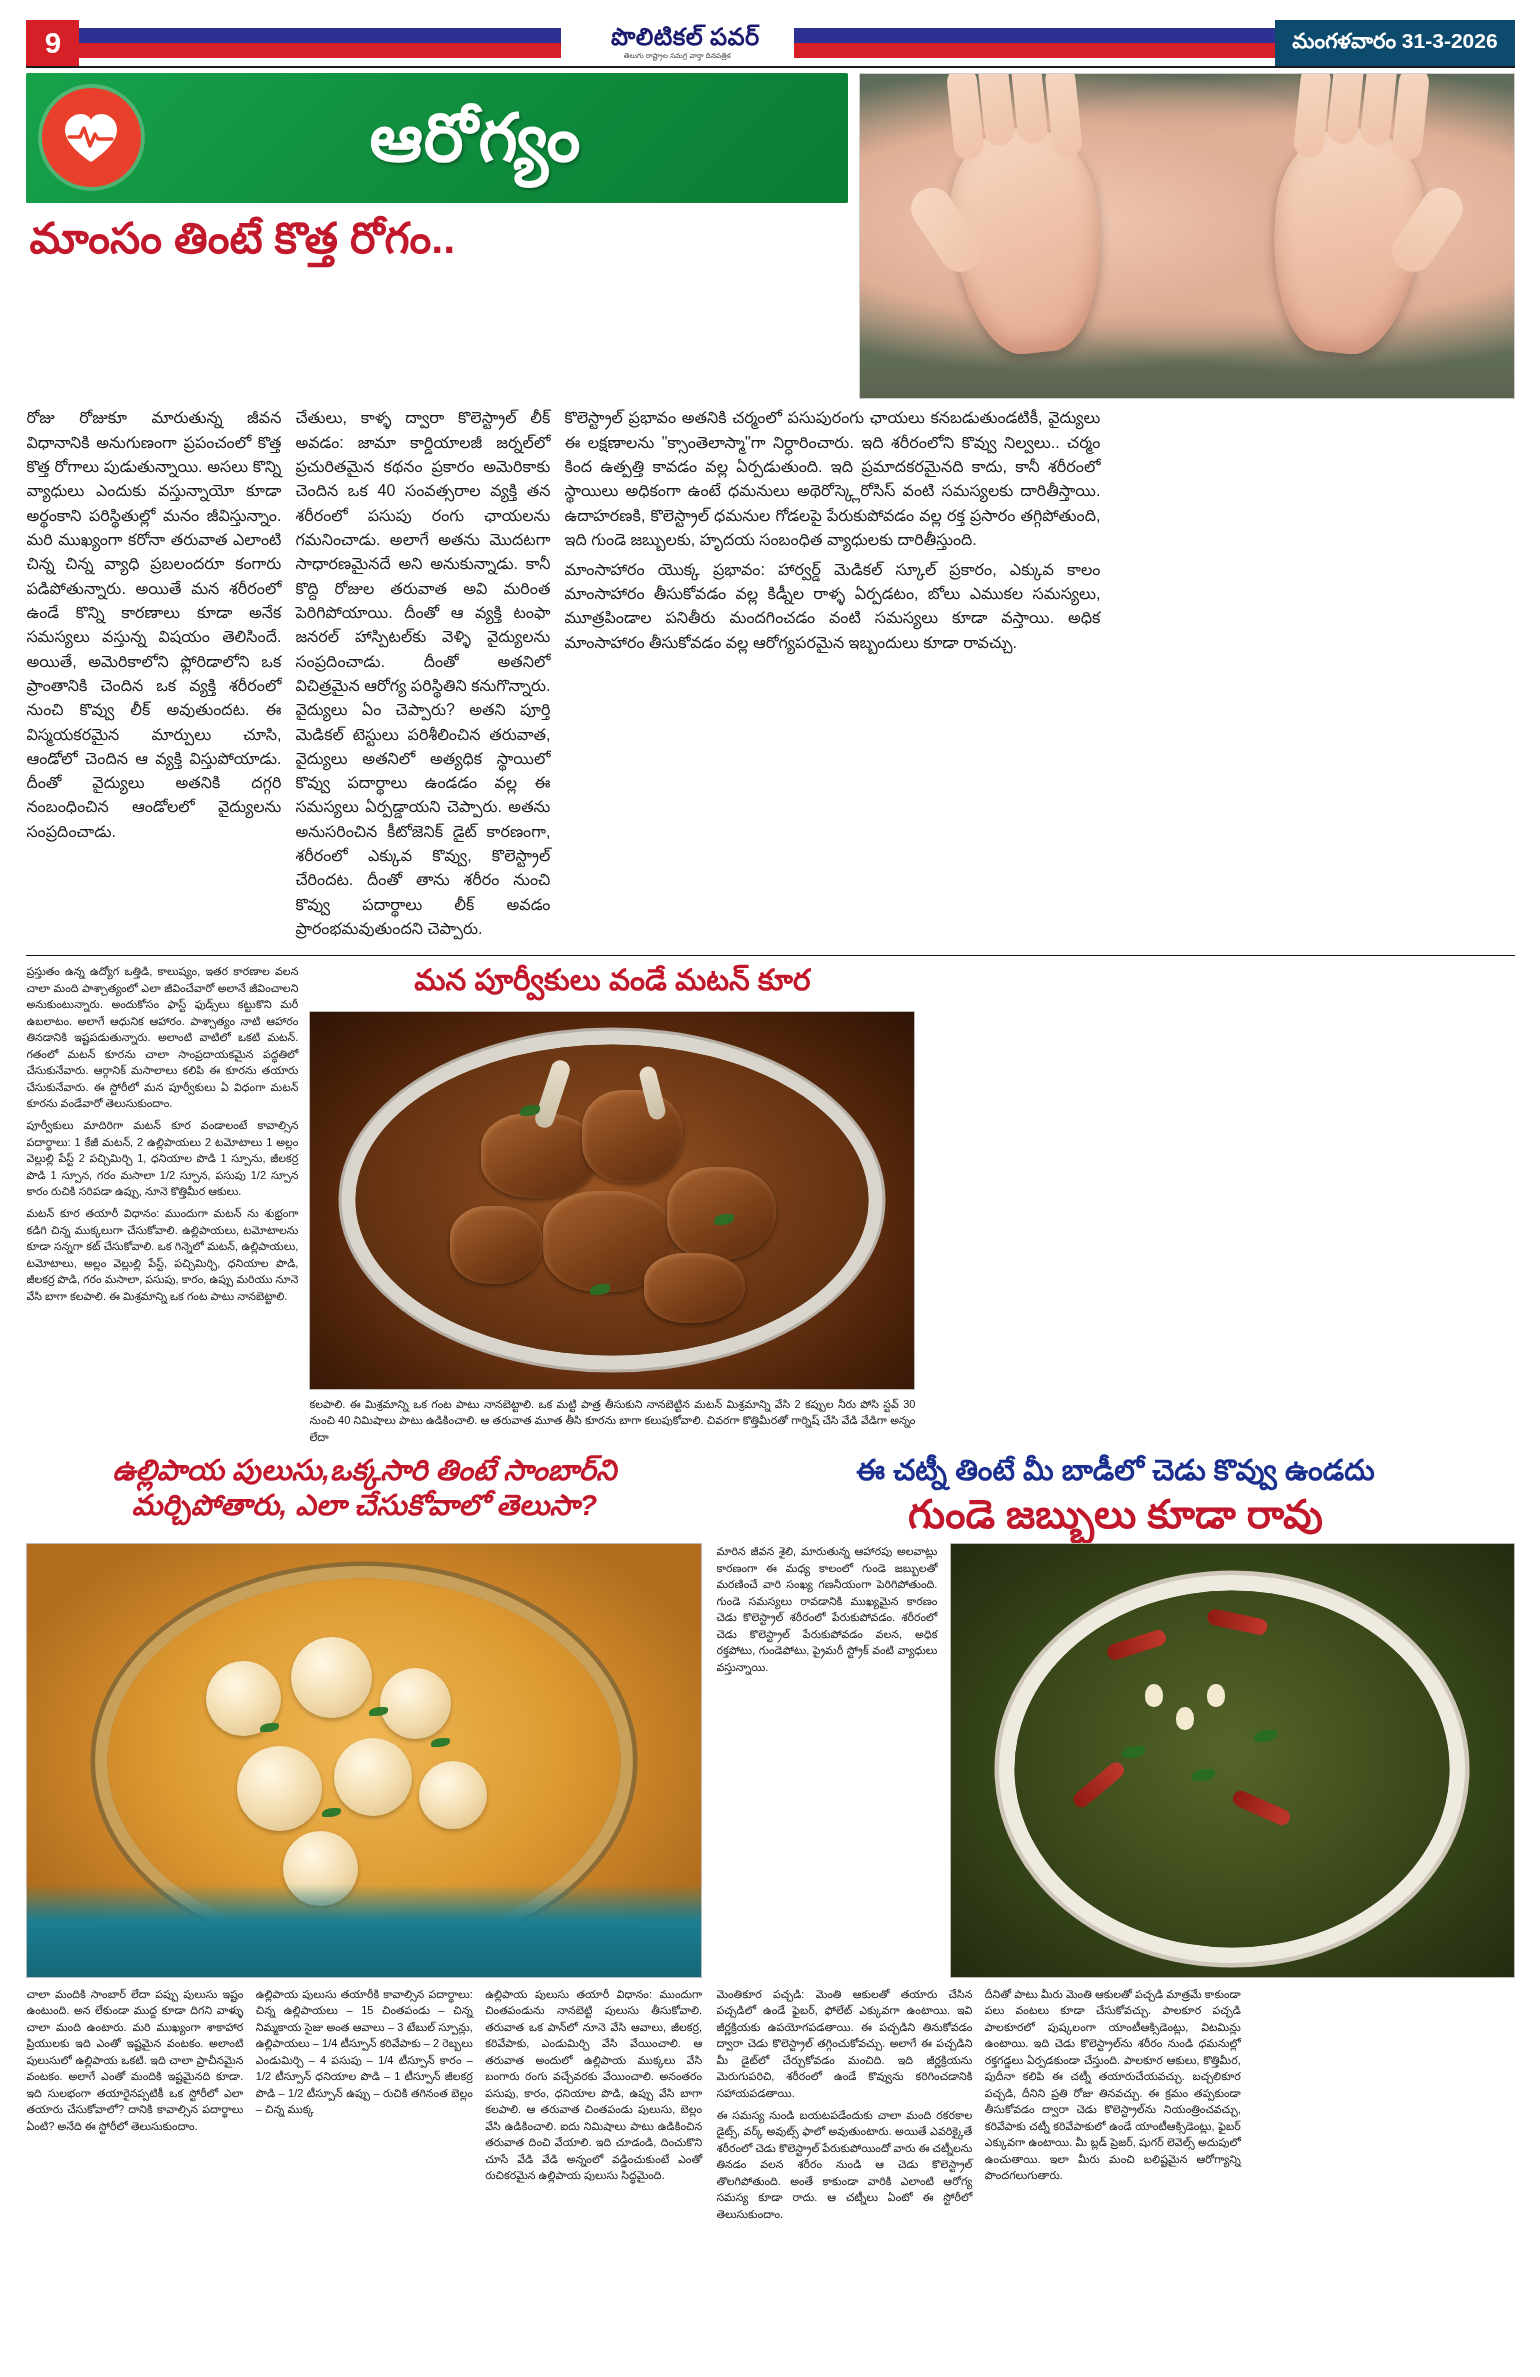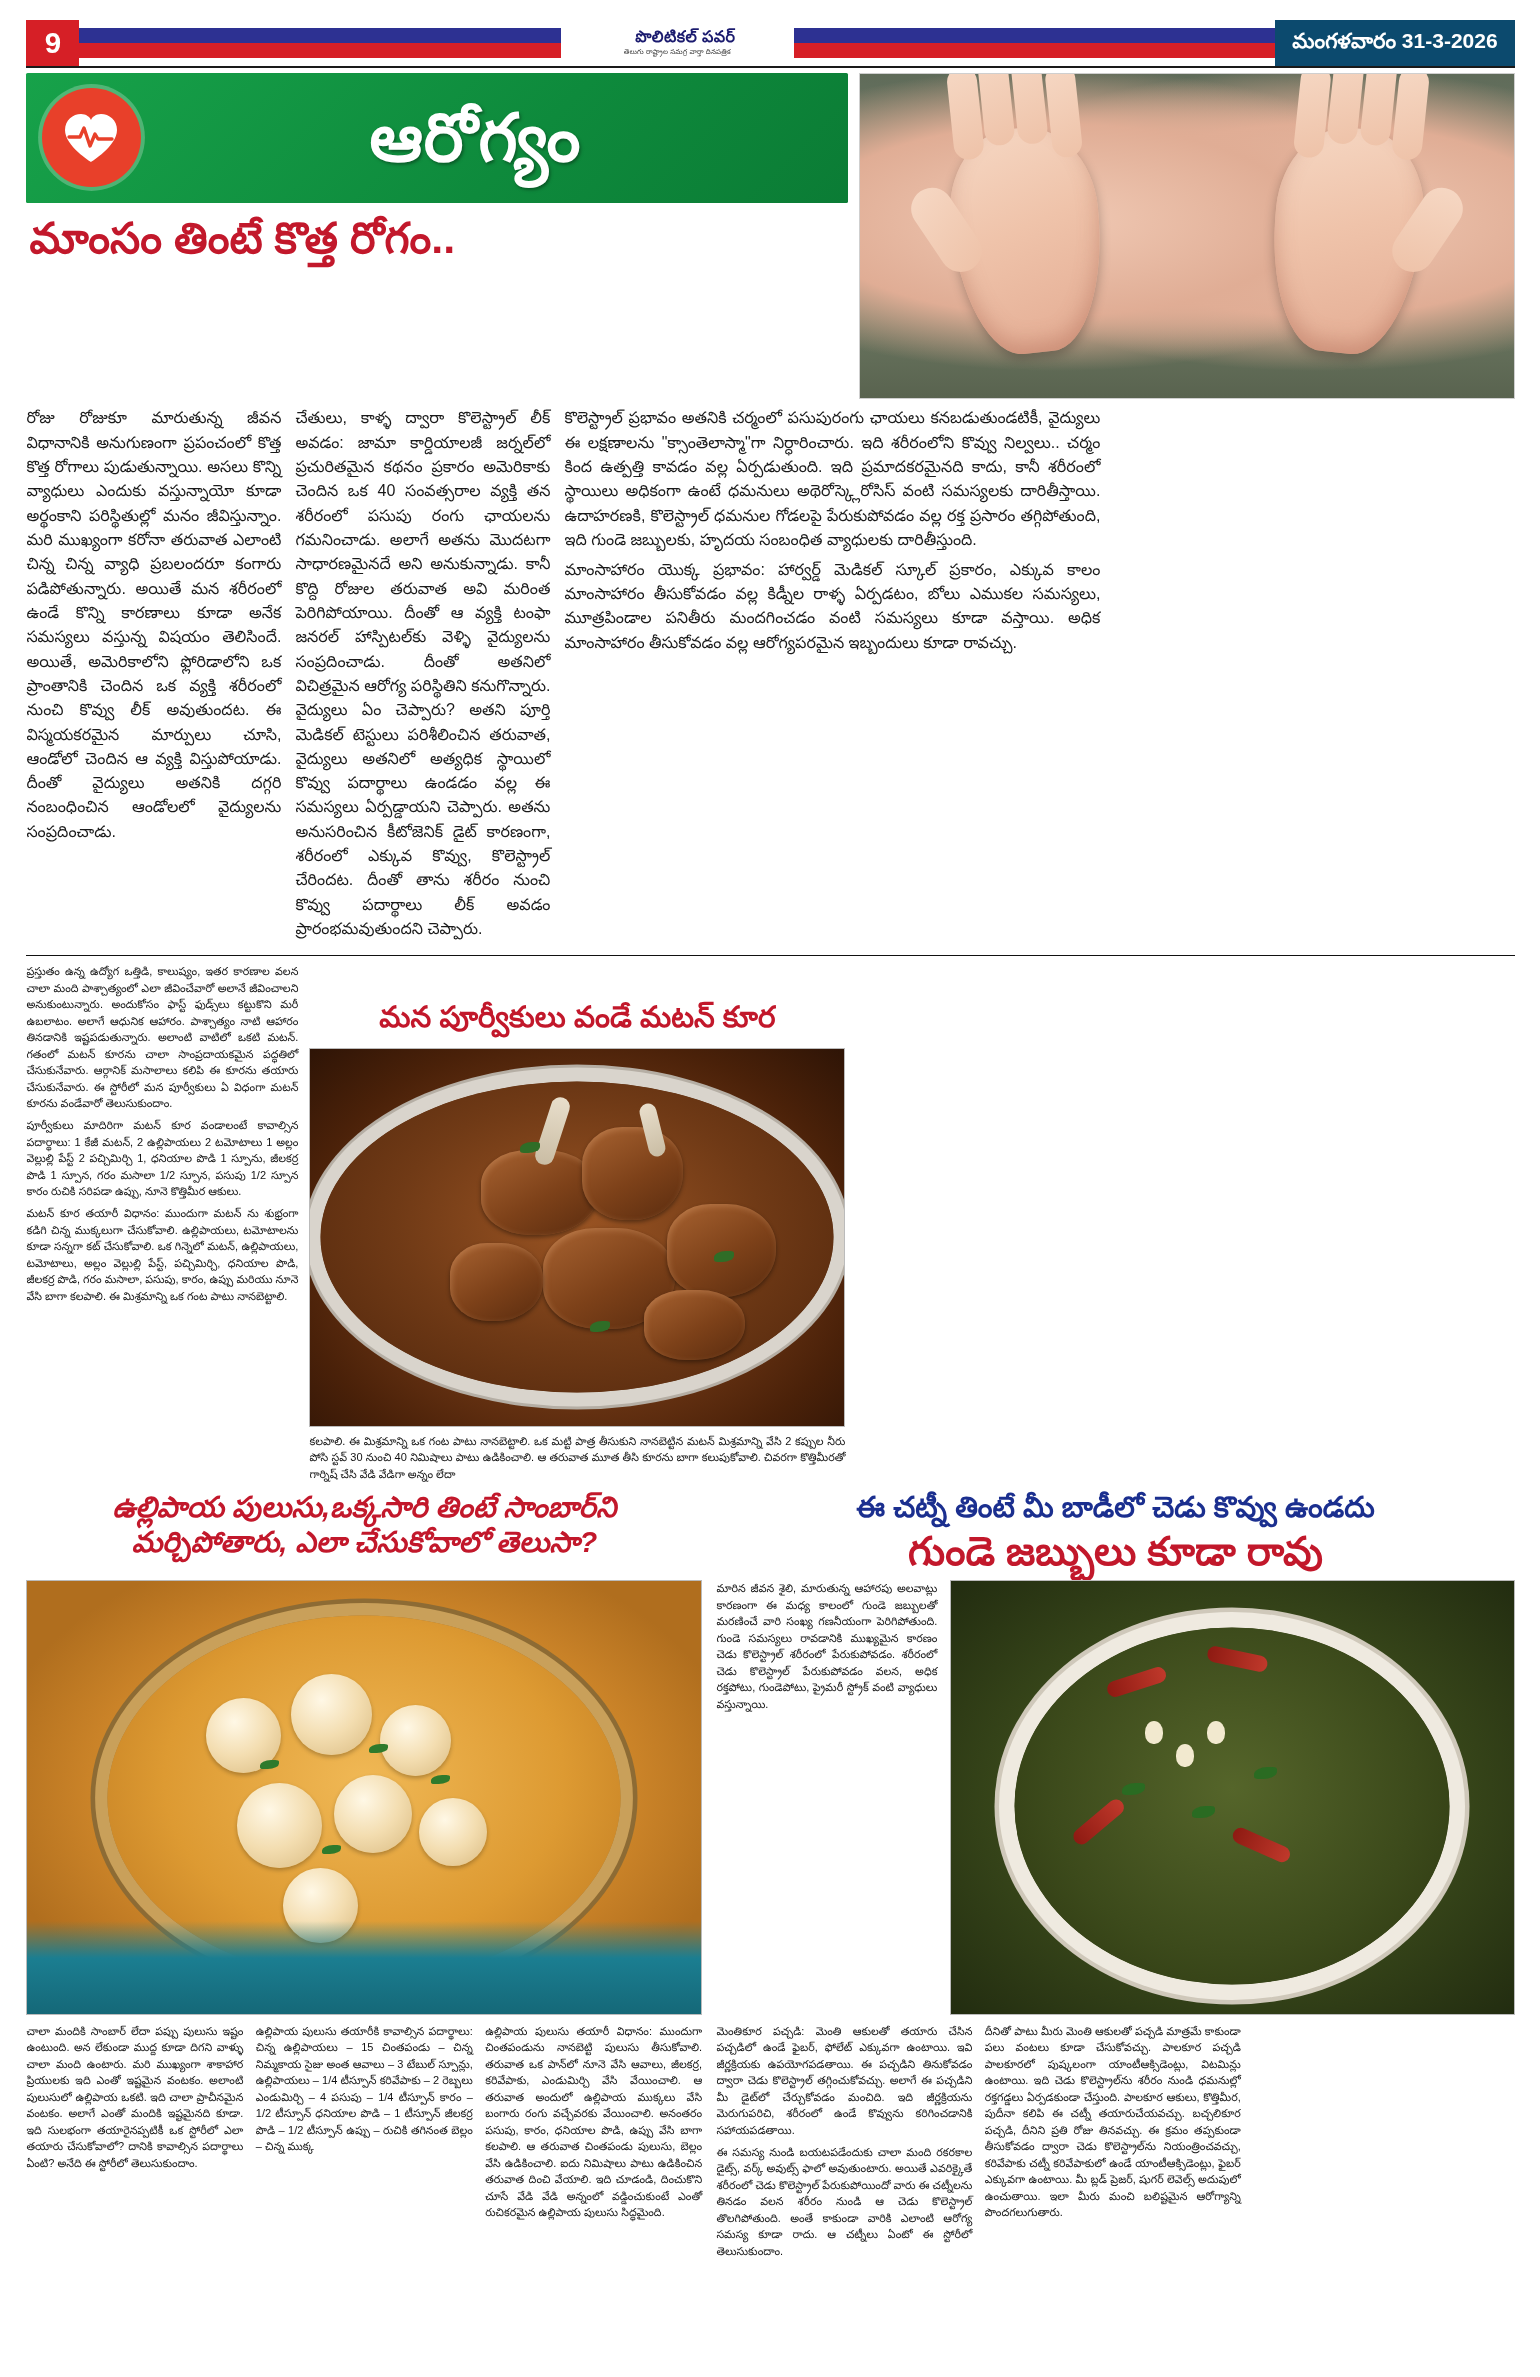--- a/index.html
+++ b/index.html
@@ -47,21 +47,21 @@
   }
   .mast-logo {
     width: 233px;
     display: flex;
     flex-direction: column;
     align-items: center;
     justify-content: center;
     padding: 0 7.8px;
   }
   .mast-logo .logo-main {
-    font-size: 16px;
+    font-size: 24px;
     font-weight: bold;
     color: #1a1a6e;
     letter-spacing: 0.4px;
     line-height: 1;
     margin-left: 16px;
   }
   .mast-logo .logo-sub {
     font-size: 7px;
     color: #333;
     margin-top: 2.3px;
@@ -190,21 +190,21 @@
   .c3 { width: 536px; }
 
   
   .mutton-section {
     display: flex;
     gap: 11px;
     margin-bottom: 6.2px;
   }
   .mutton-left { width: 272px; font-size: 11px; line-height: 1.5; text-align: justify; }
   .mutton-left p { margin: 0 0 5.4px 0; }
-  .mutton-center { width: 536px; margin-top: 37px; }
+  .mutton-center { width: 606px; }
   .mutton-title {
     color: #c2182b;
     font-size: 29.5px;
     font-weight: bold;
     text-align: center;
     margin-bottom: 6.2px;
   }
   .mutton-photo {
     height: 379px;
     border: 0.8px solid #bbb;

